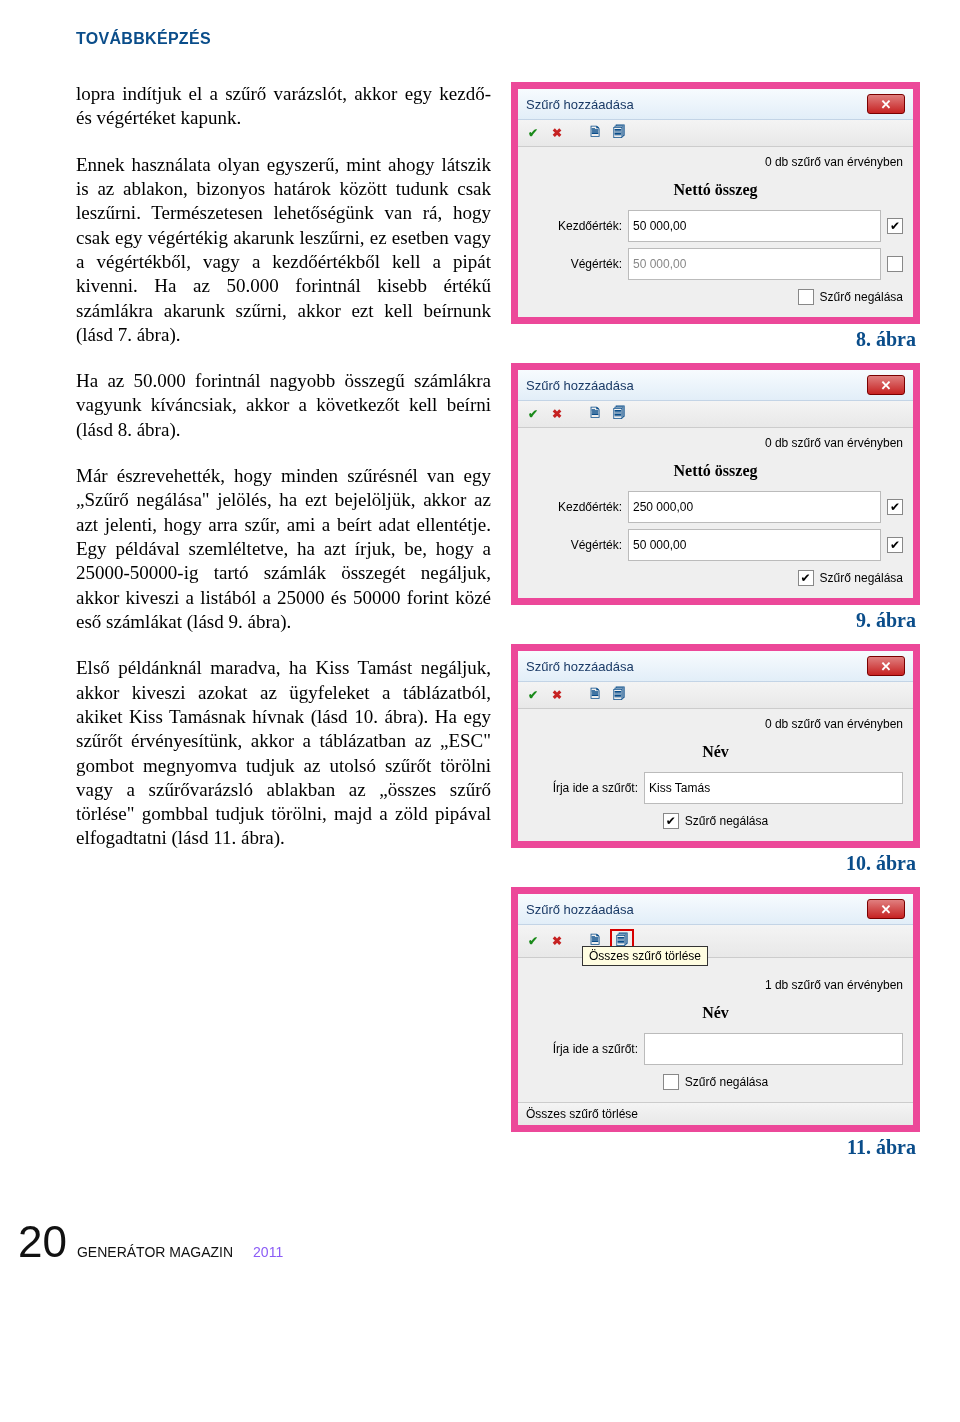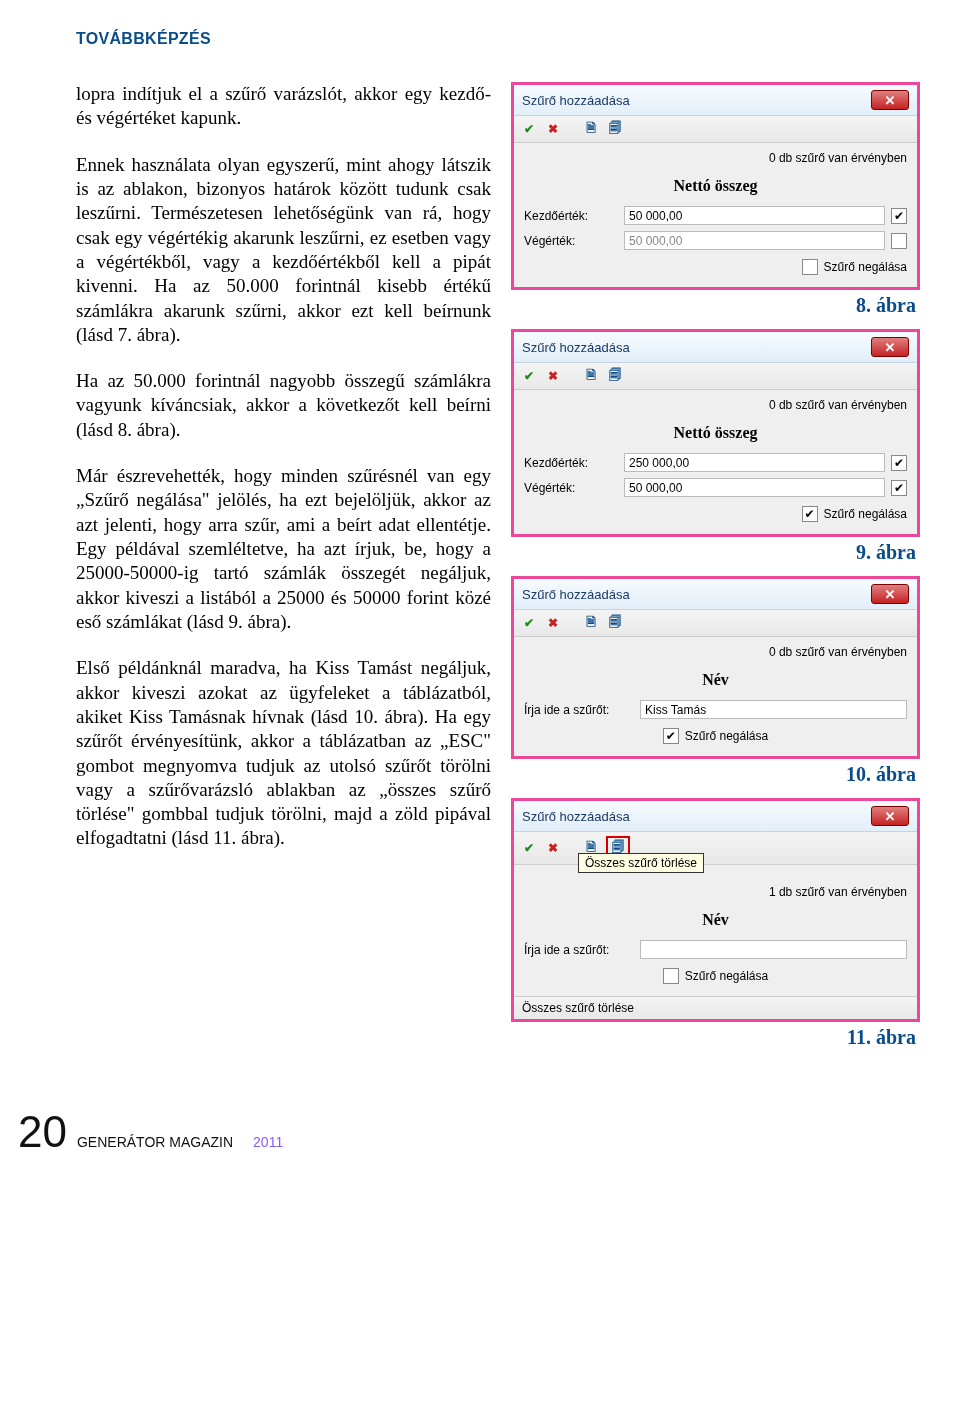--- a/index.html
+++ b/index.html
@@ -19,21 +19,21 @@
     letter-spacing: .3px;
   }
   .columns { display: flex; gap: 20px; }
   .left-col { flex: 0 0 415px; font-family: Georgia, "Times New Roman", serif; font-size: 19px; line-height: 1.28; text-align: justify; }
   .left-col p { margin-bottom: 22px; }
   .right-col { flex: 1; }
   .fig-block { margin-bottom: 10px; }
   .fig-caption { text-align: right; color: #0a4d8a; font-weight: bold; font-size: 20px; padding: 4px 4px 2px 0; font-family: Georgia, serif; }
 
   .win {
-    border: 3px solid #ec4899;
+    border: 7px solid #ec4899;
     background: #14532d;
     font-size: 12px;
   }
   .win .title {
     background: linear-gradient(#f7fbfe,#e2eef8);
     color: #1a3a66;
     padding: 5px 8px;
     font-size: 13px;
     display: flex;
     align-items: center;
@@ -55,22 +55,22 @@
     display: flex; gap: 6px; align-items: center;
   }
   .ticon { width:18px; height:18px; display:inline-flex; align-items:center; justify-content:center; font-weight:bold; }
   .ticon.green { color:#1a8a1a; }
   .ticon.red { color:#c62222; }
   .ticon.doc { color:#0a4d8a; }
   .win .body { background:#efefef; padding:8px 10px 10px; }
   .win .status { text-align:right; font-size:12px; padding-bottom:6px; }
   .win .group-head { text-align:center; font-weight:bold; font-family: "Times New Roman", serif; font-size:16px; padding:6px 0 8px; }
   .win .row { display:flex; align-items:center; gap:6px; padding:3px 0; }
-  .win .row label { flex:0 0 94px; font-size:12px; }
-  .win input[type=text] { flex:1; height:19px; padding:1px 4px; font-size:12px; border:1px solid #bbb; background:#fff; }
+  .win .row label { flex:0 0 94px; font-size:12px; text-align:right; }
+  .win input[type=text] { flex:1; height:32px; padding:1px 4px; font-size:12px; border:1px solid #bbb; background:#fff; }
   .win input.disabled { color:#888; }
   .win .chk { width:16px; height:16px; border:1px solid #888; background:#fff; display:inline-flex; align-items:center; justify-content:center; font-size:12px; }
   .win .neg-row { display:flex; align-items:center; gap:6px; justify-content:flex-end; padding:6px 0 2px; }
   .tooltip { position:absolute; background:#fffde1; border:1px solid #333; padding:2px 6px; font-size:12px; }
   .win-wrap { position:relative; }
   .red-box { border:2px solid #d60000; padding:1px; display:inline-flex; }
   .footer-bar { background:linear-gradient(#f4f4f4,#e8e8e8); padding:4px 8px; font-size:12px; border-top:1px solid #ccc; }
 
   .footer {
     margin-top: 46px;

